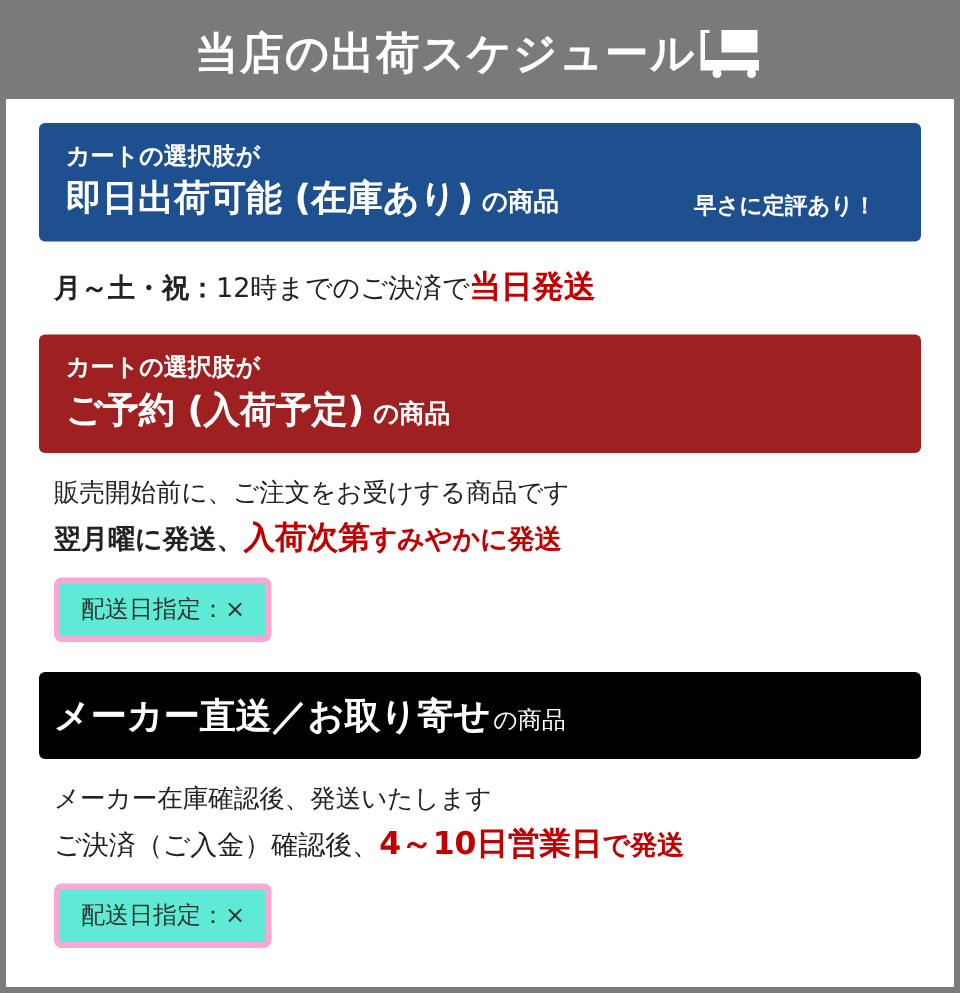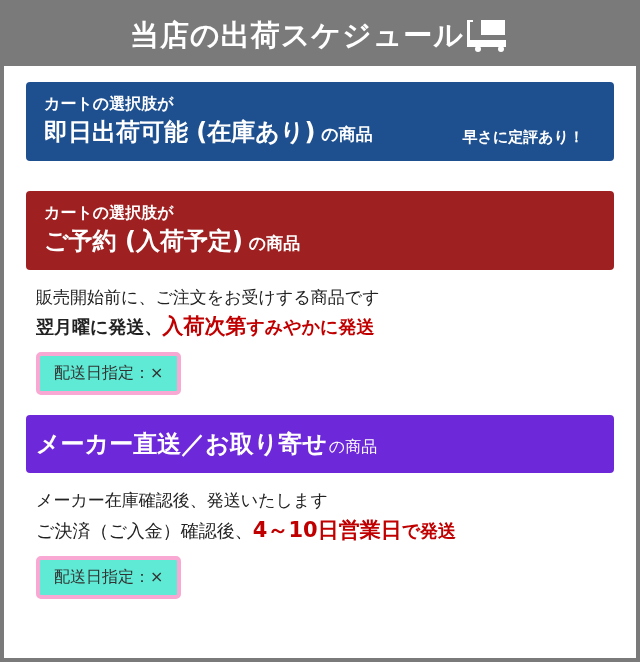--- a/index.html
+++ b/index.html
@@ -53,21 +53,21 @@
   }
   .bar {
     border-radius: 4px;
     padding: 12px 18px 14px 18px;
     box-sizing: border-box;
     color: #ffffff;
     position: relative;
   }
   .bar-blue { background: #1e4f8f; }
   .bar-red  { background: #9e2020; }
-  .bar-gray { background: #6d28d9; padding-left: 10px; }
+  .bar-gray { background: #000000; padding-left: 10px; }
 
   .bar-sub {
     font-size: 16px;
     font-weight: bold;
     line-height: 1.3;
     margin-bottom: 2px;
   }
   .bar-main {
     font-size: 24px;
     font-weight: bold;
@@ -153,20 +153,23 @@
 
     <div class="bar bar-blue">
       <div class="bar-sub">カートの選択肢が</div>
       <div class="bar-main">
         <span>即日出荷可能 (在庫あり)</span><span class="small"> の商品</span>
       </div>
       <div class="bar-note">早さに定評あり！</div>
     </div>
 
     <div class="detail">
+      <div class="detail-line big">
+        <span class="bold">月～土・祝：</span><span>12時までのご決済で</span><span class="em-red-lg">当日発送</span>
+      </div>
     </div>
 
     <div class="spacer-10"></div>
 
     <div class="bar bar-red">
       <div class="bar-sub">カートの選択肢が</div>
       <div class="bar-main">
         <span>ご予約 (入荷予定)</span><span class="small"> の商品</span>
       </div>
     </div>

